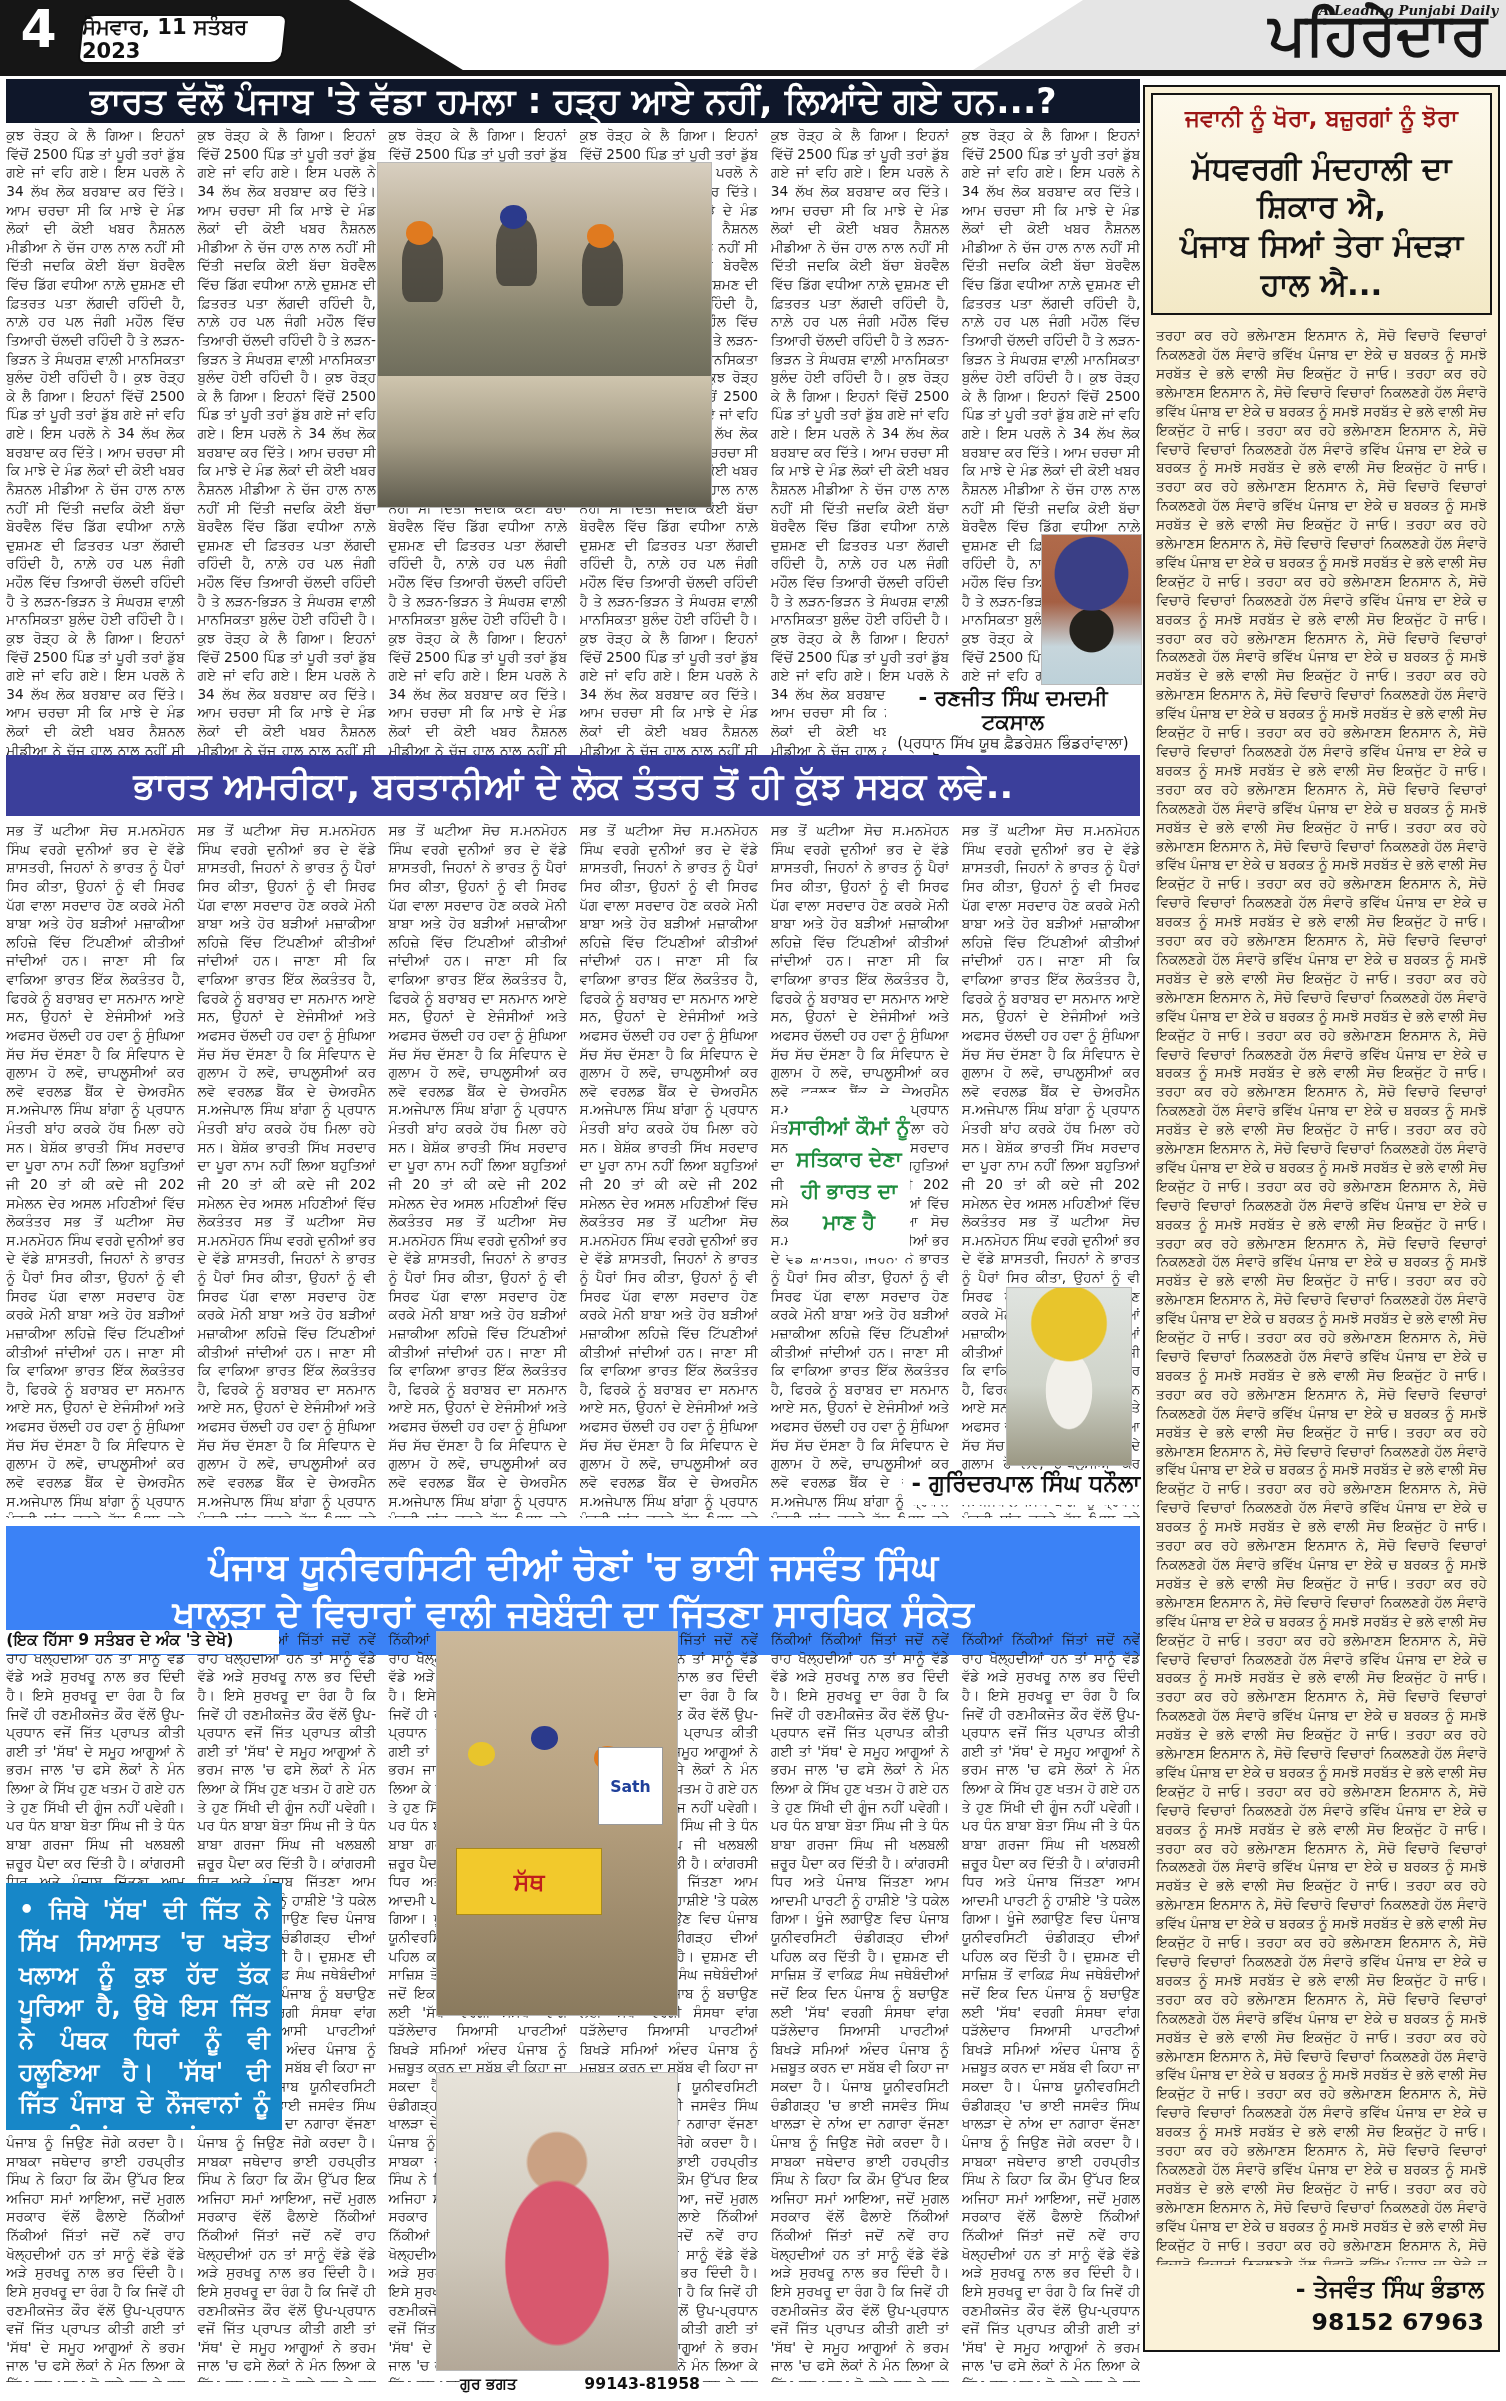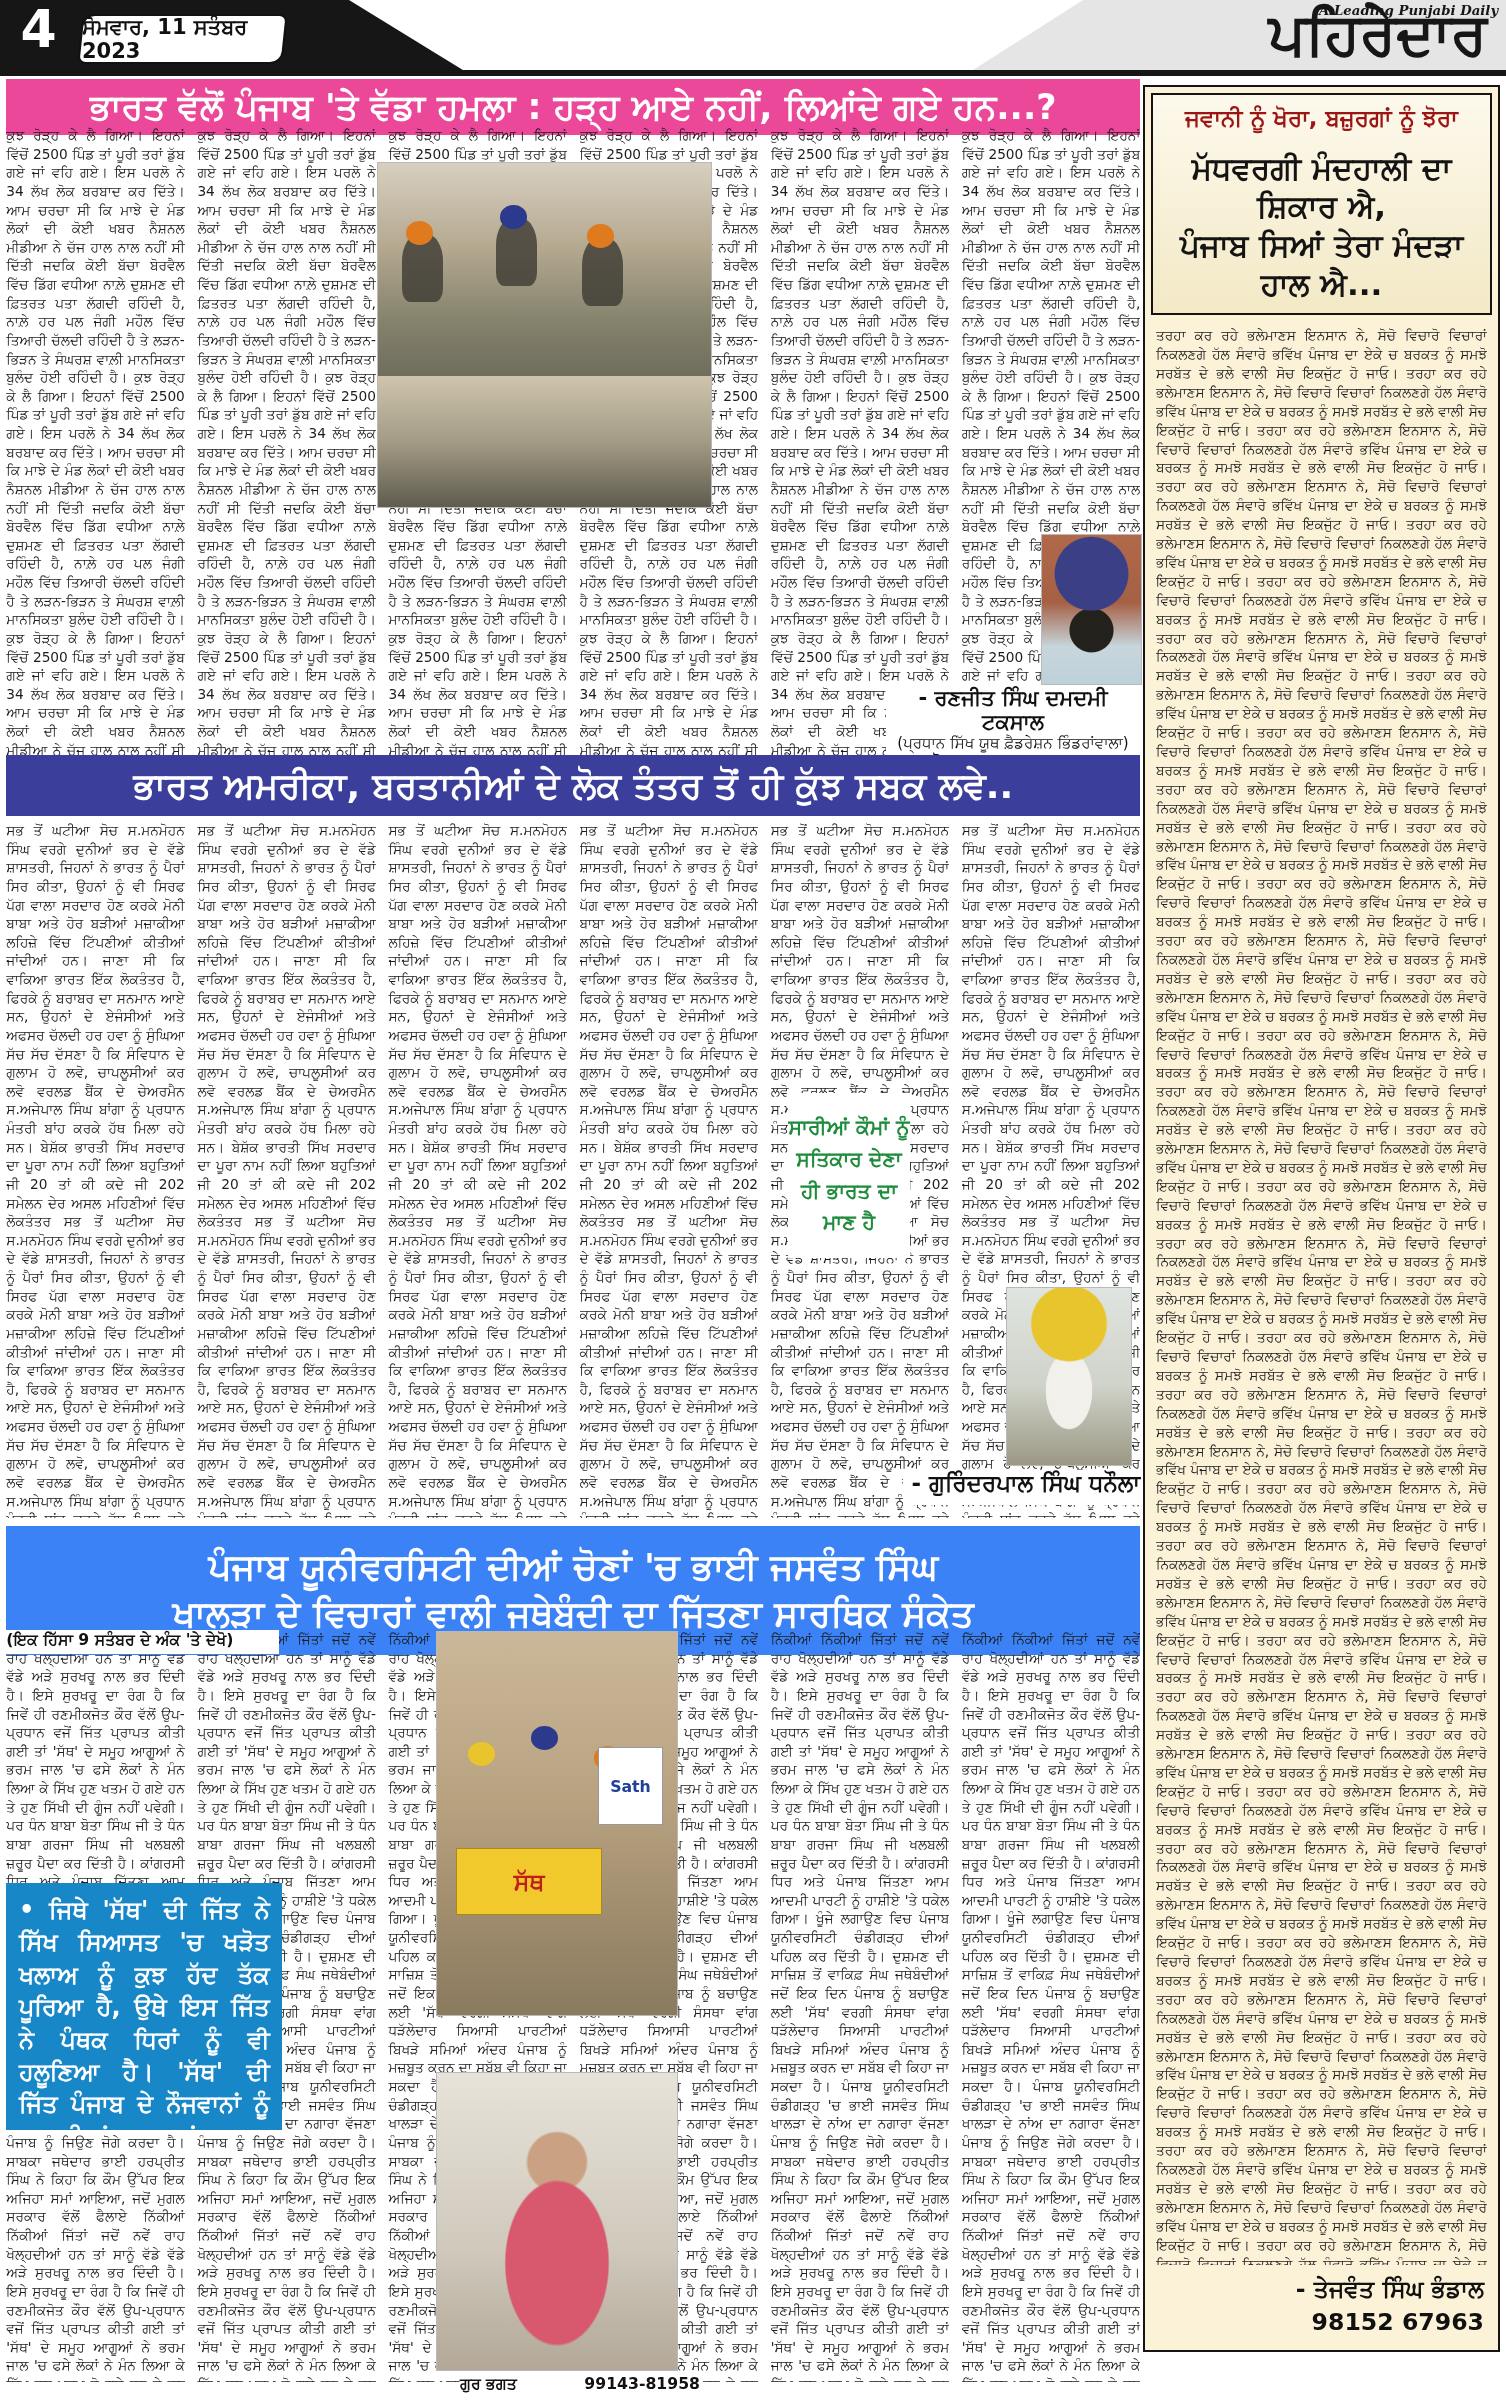--- a/index.html
+++ b/index.html
@@ -15,21 +15,21 @@
   .date-pill span{transform:skewX(6deg);}
   .hdr-rule{position:absolute;left:0;top:70px;width:1506px;height:5.5px;background:#161616;}
   .masthead{position:absolute;left:973px;top:0;width:533px;height:70px;background:#e5e5e5;
             clip-path:polygon(110px 0,100% 0,100% 100%,0 100%);}
   .masthead .brand{position:absolute;right:19px;top:4.7px;font-size:58px;font-weight:800;color:#161616;line-height:1;}
   .masthead .tagline{position:absolute;right:7.9px;top:3.1px;font-size:13.3px;font-style:italic;
                      font-family:"DejaVu Serif","Liberation Serif",serif;font-weight:bold;color:#161616;}
   
   .banner{position:absolute;left:6.3px;width:1134px;display:flex;align-items:center;justify-content:center;
           color:#fff;font-weight:bold;text-align:center;}
-  .banner-red{top:79px;height:56px;background:#ec4899;font-size:35px;}
+  .banner-red{top:79px;height:44px;background:#0f172a;font-size:35px;}
   .banner-blue{top:755px;height:61px;background:#3b3f9b;font-size:36px;}
   .banner-green{top:1526px;height:129px;background:#3b82f6;font-size:36px;flex-direction:column;line-height:1.3;}
   
   .cols{position:absolute;left:6.3px;width:1134px;display:flex;gap:12.6px;}
   .col{flex:1 1 0;height:100%;overflow:hidden;font-size:13.7px;line-height:1.36;text-align:justify;color:#1c1c1c;}
   
   .photo{position:absolute;border:1.6px solid #b9b9b9;overflow:hidden;background:#c8c2b4;}
   .turban-dot{position:absolute;width:27px;height:23.6px;border-radius:50%;background:#e07a1f;}
   .figure-blob{position:absolute;width:41px;height:68px;border-radius:40% 40% 20% 20%;background:#3c3a33;opacity:.8;}
   .group-bg{position:absolute;inset:0;background:linear-gradient(180deg,#cbb89a 0%,#b7a17f 45%,#8a7a5e 100%);}

